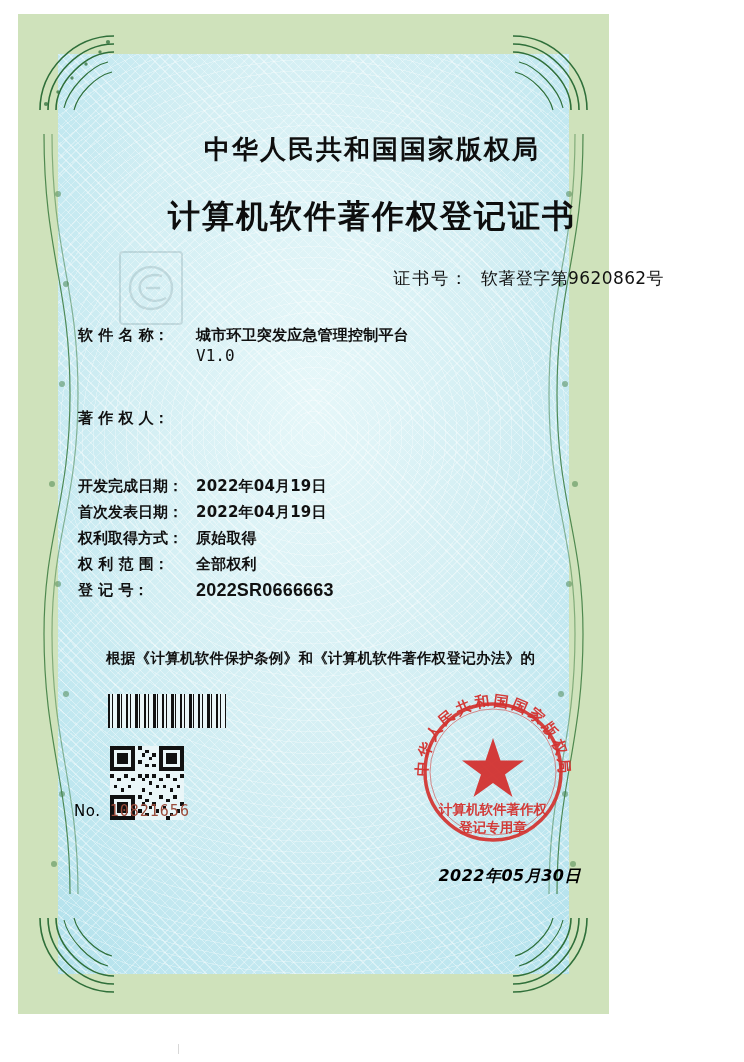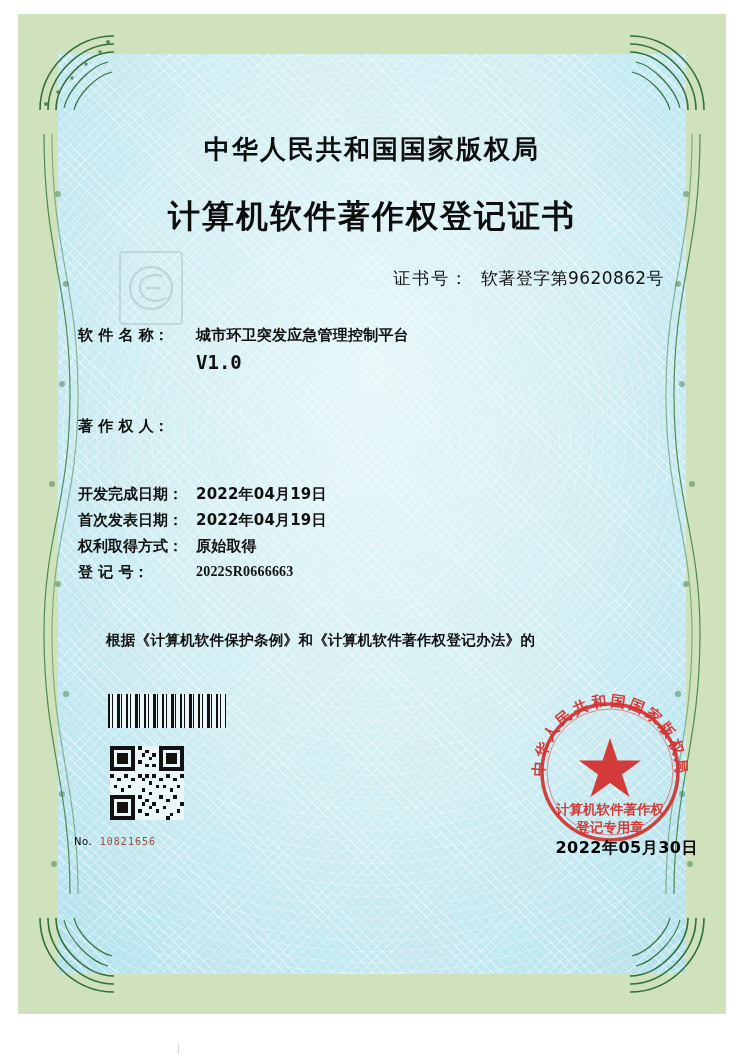--- a/index.html
+++ b/index.html
@@ -13,21 +13,21 @@
     font-family: "DejaVu Sans", "Liberation Sans", sans-serif;
     position: relative;
     overflow: hidden;
   }
 
   
   #certificate {
     position: absolute;
     left: 18px;
     top: 14px;
-    width: 708px;
+    width: 591px;
     height: 1000px;
     background:
       radial-gradient(ellipse at 50% 38%, #e6f7f9 0%, #d2eef3 45%, #bde6ef 75%, #aadde9 100%);
     box-shadow: 0 0 0 1px #cfe7ec inset;
   }
 
   
   #guilloche {
     position: absolute;
     inset: 0;
@@ -141,32 +141,31 @@
     flex: 0 0 118px;
     font-weight: bold;
     letter-spacing: 0px;
     white-space: nowrap;
   }
   .field .val {
     font-weight: bold;
     letter-spacing: .2px;
   }
   .field .val.mono {
-    font-family: Liberation Serif, serif;
-    font-weight: bold;
-    font-size: 14px;
+    font-family: Liberation Sans, sans-serif;
+    font-weight: bold;
+    font-size: 18px;
   }
 
   #sw-name-block { margin-top: 34px; }
   #sw-version {
     margin-left: 118px;
     font-family: "DejaVu Sans Mono", "Liberation Mono", monospace;
-    font-size: 19px;
-    font-weight: bold;
-    margin-top: 5px;
+    font-size: 16px;
+    font-weight: normal;
   }
 
   #owner-field { margin-top: 42px; }
 
   #dates-block { margin-top: 46px; }
 
   #statement {
     margin-top: 40px;
     font-size: 14.5px;
     line-height: 34px;
@@ -191,39 +190,40 @@
     position: absolute;
     left: 92px;
     top: 732px;
     width: 74px;
     height: 74px;
   }
 
   #serial {
     position: absolute;
     left: 56px;
-    top: 822px;
-    font-size: 10px;
+    top: 788px;
+    font-size: 15px;
     letter-spacing: .5px;
   }
   #serial .sn-label { font-family: "DejaVu Sans", sans-serif; }
   #serial .sn-value {
     font-family: "DejaVu Sans Mono", "Liberation Mono", monospace;
     color: #9a4b3a;
     letter-spacing: 1px;
     margin-left: 4px;
   }
 
   #issue-date {
     position: absolute;
     right: 28px;
-    top: 824px;
+    top: 852px;
     font-size: 16px;
     font-weight: bold;
     letter-spacing: .5px;
+    font-style: italic;
   }
 
   
   #seal {
     position: absolute;
     right: 30px;
     top: 672px;
     width: 172px;
     height: 172px;
   }
@@ -387,20 +387,24 @@
         <div class="key">开发完成日期：</div>
         <div class="val">2022年04月19日</div>
       </div>
       <div class="field">
         <div class="key">首次发表日期：</div>
         <div class="val">2022年04月19日</div>
       </div>
       <div class="field">
         <div class="key">权利取得方式：</div>
         <div class="val">原始取得</div>
+      </div>
+      <div class="field">
+        <div class="key">权 利 范 围：</div>
+        <div class="val">全部权利</div>
       </div>
       <div class="field">
         <div class="key">登 记 号：</div>
         <div class="val mono">2022SR0666663</div>
       </div>
     </div>
 
     <div id="statement">
       <div>
         <span class="indent"></span><span>根据《计算机软件保护条例》和《计算机软件著作权登记办法》的</span>

